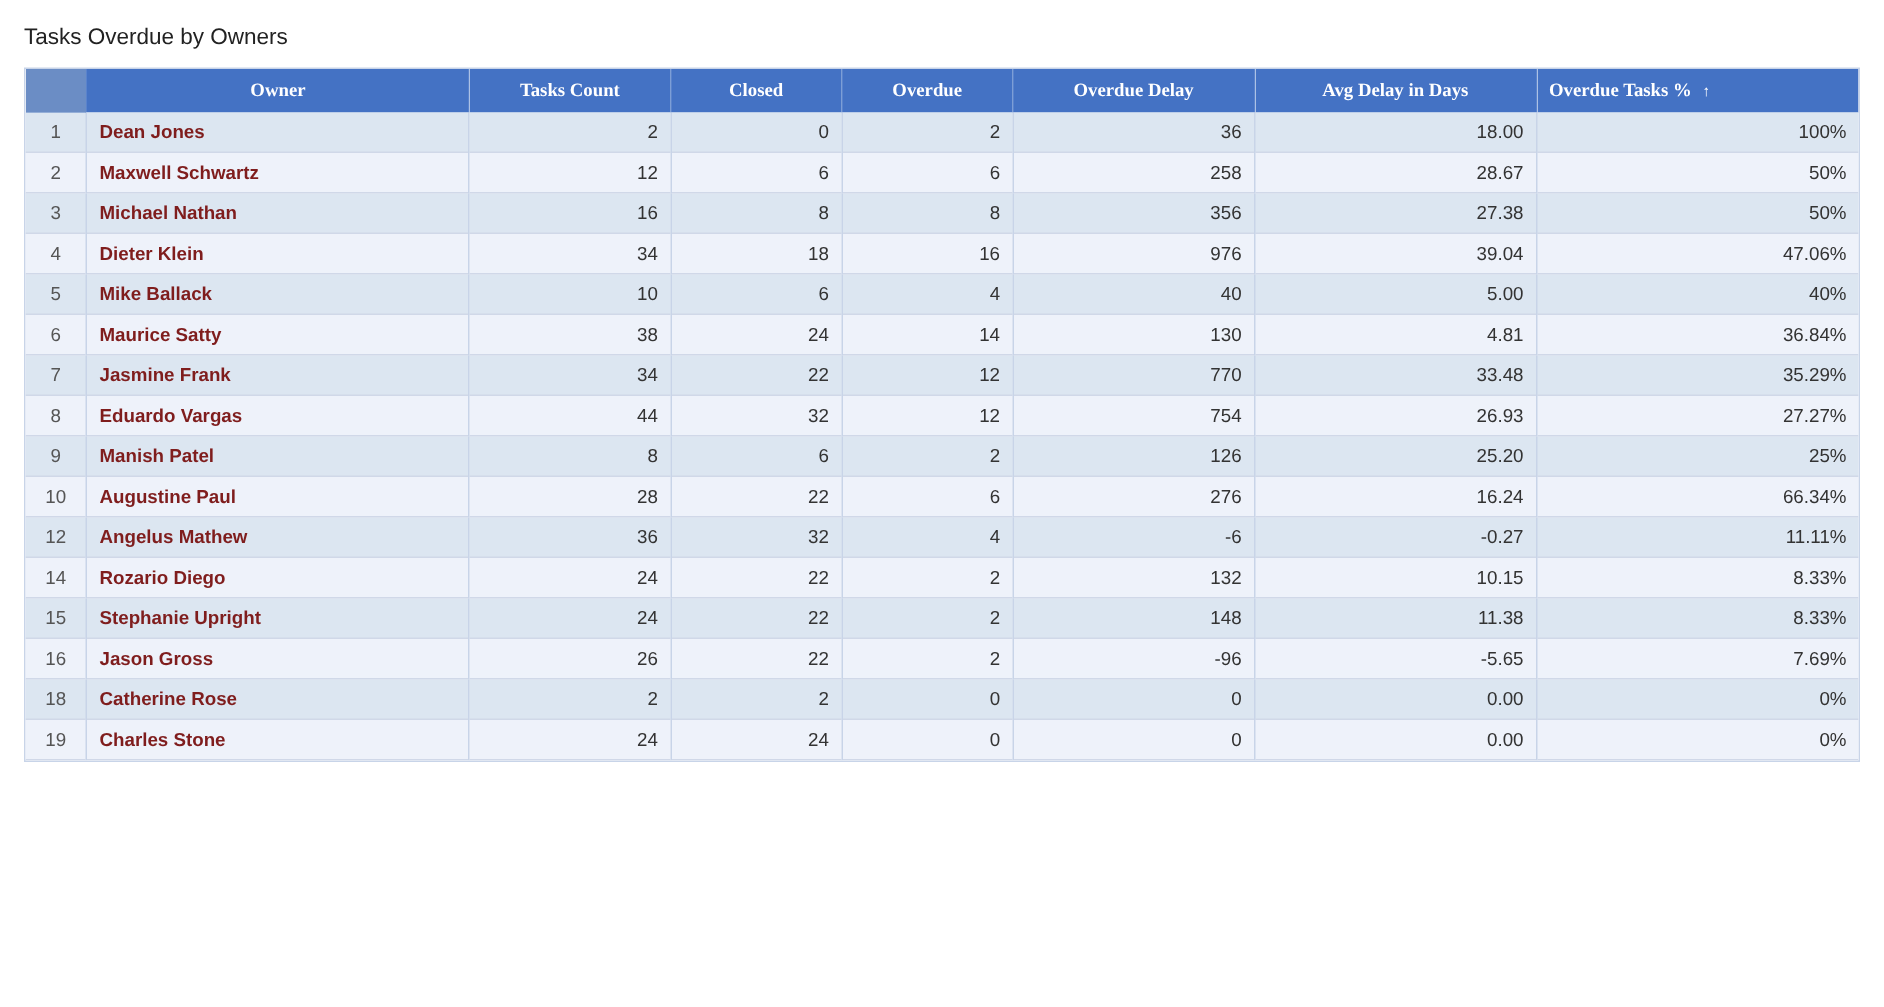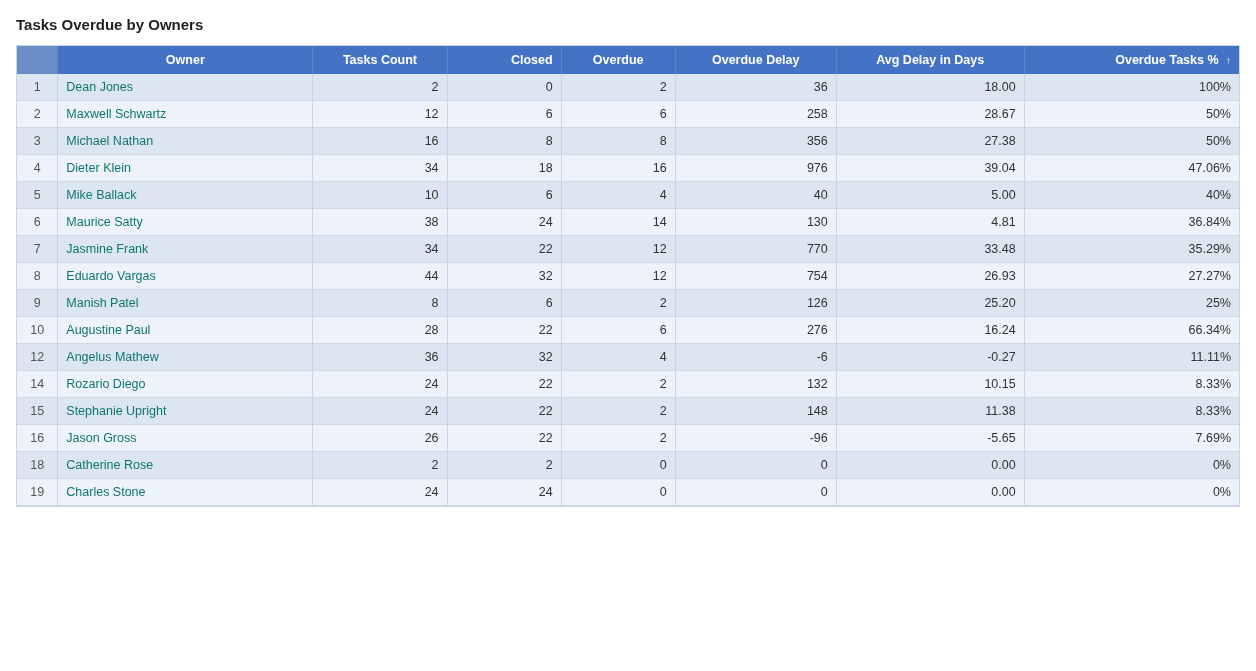--- a/index.html
+++ b/index.html
@@ -5,35 +5,36 @@
     * { box-sizing: border-box; margin: 0; padding: 0; }
     body {
       font-family: Arial, sans-serif;
       font-size: 13px;
       background: #fff;
       padding: 16px;
       color: #333;
     }
     .page-title {
       font-size: 15px;
-      font-weight: bold;
+      font-weight: normal;
       margin-bottom: 12px;
       color: #222;
     }
     .table-container {
       border: 1px solid #c8d4e8;
       overflow: hidden;
     }
     table {
       width: 100%;
       border-collapse: collapse;
     }
     thead tr {
       background-color: #4472c4;
       color: #fff;
+      font-family: Liberation Serif, serif;
     }
     thead th {
       padding: 7px 8px;
       text-align: center;
       font-weight: bold;
       font-size: 12.5px;
       border-right: 1px solid #5a83cc;
       white-space: nowrap;
       position: relative;
     }
@@ -62,44 +63,44 @@
     tbody td:last-child {
       border-right: none;
       margin-top: 45px;
     }
     .td-index {
       text-align: center;
       color: #555;
       width: 30px;
     }
     .td-owner {
-      color: #0f766e;
-      font-weight: normal;
+      color: #7f1d1d;
+      font-weight: bold;
     }
     .td-num {
       text-align: right;
     }
   </style>
 </head>
 <body>
 
 <div class="page-title">Tasks Overdue by Owners</div>
 
 <div class="table-container">
   <table>
     <thead>
       <tr>
         <th style="width:30px; background:#6b8dc5;"></th>
         <th style="text-align:center; width:190px;">Owner</th>
         <th style="text-align:center; width:100px;">Tasks Count</th>
-        <th style="text-align:right; width:85px;">Closed</th>
+        <th style="text-align:center; width:85px;">Closed</th>
         <th style="text-align:center; width:85px;">Overdue</th>
         <th style="text-align:center; width:120px;">Overdue Delay</th>
         <th style="width:140px;">Avg Delay in Days</th>
-        <th style="text-align:right; width:160px;">Overdue Tasks % <span class="sort-icon">↑</span></th>
+        <th style="text-align:left; width:160px;">Overdue Tasks % <span class="sort-icon">↑</span></th>
       </tr>
     </thead>
     <tbody id="table-body">
     <tr>
           <td class="td-index">1</td>
           <td class="td-owner">Dean Jones</td>
           <td class="td-num">2</td>
           <td class="td-num">0</td>
           <td class="td-num">2</td>
           <td class="td-num">36</td>

